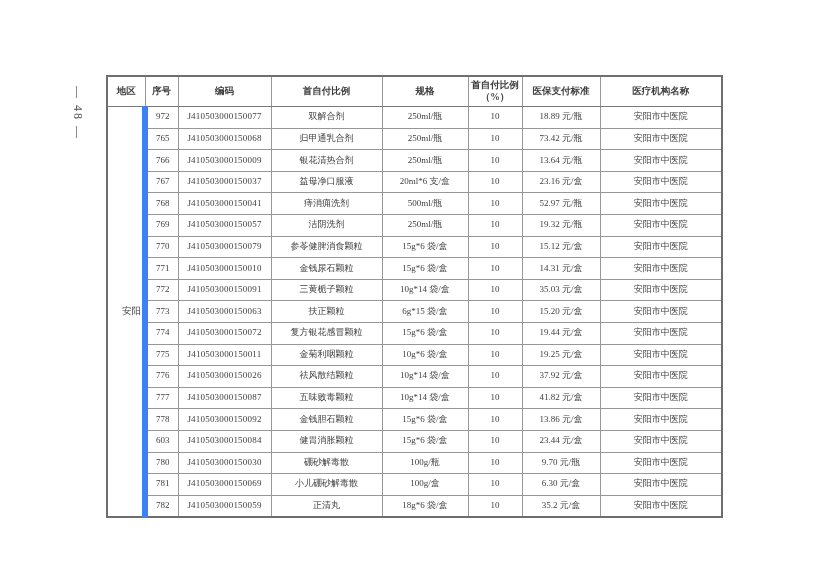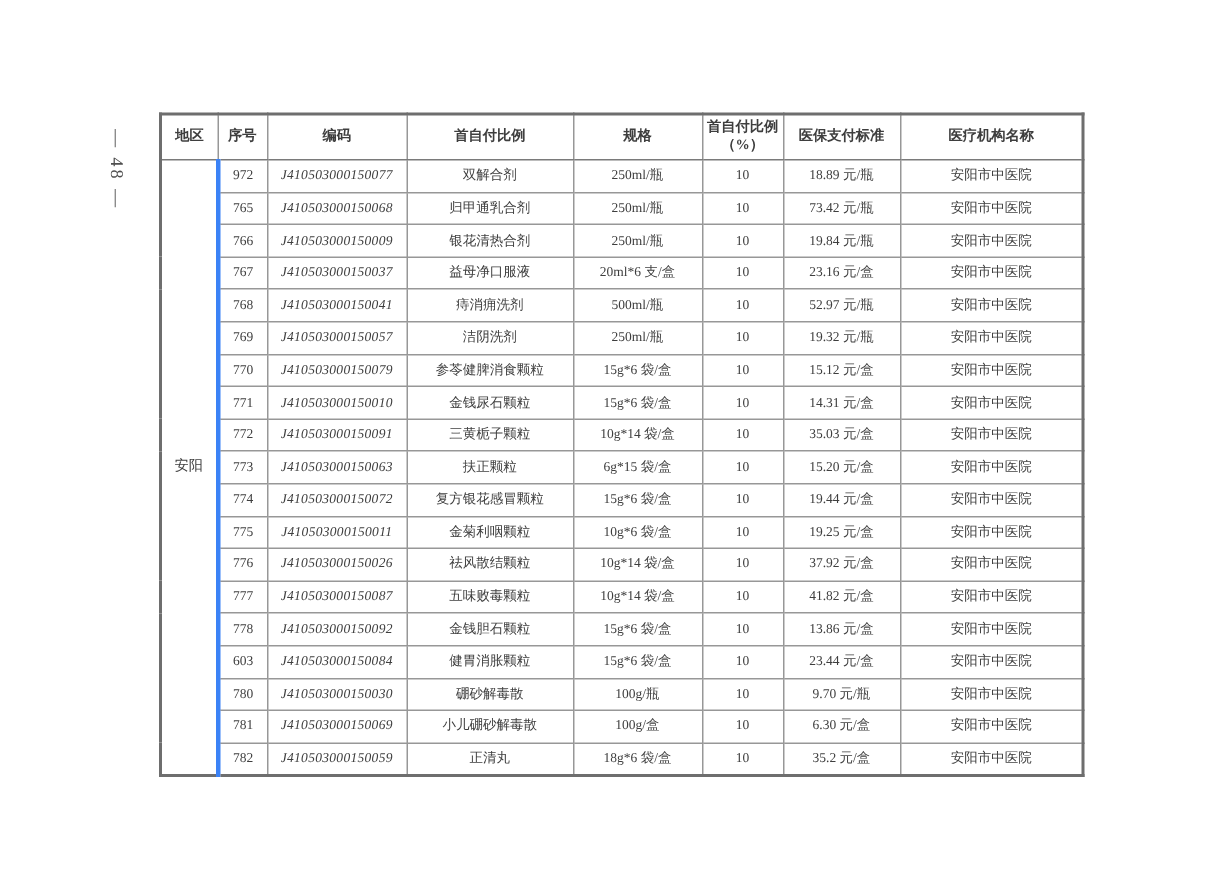--- a/index.html
+++ b/index.html
@@ -57,25 +57,25 @@
     border-bottom: 1.5px solid #7a7a7a;
   }
   .doc-table tbody td {
     height: 20.6px;
     font-size: 9px;
     line-height: 1.1;
     white-space: nowrap;
   }
   .doc-table td.region-cell {
     font-size: 9.5px;
-    border-right: 3px solid #3b82f6;
+    border-right: 6px solid #3b82f6;
+    text-align: right;
   }
   .doc-table td.code-cell {
     letter-spacing: 0.2px;
-    font-style: italic;
   }
 </style>
 </head>
 <body>
 
 <div class="page">
 
   <div class="page-marker">— 48 —</div>
 
   <table class="doc-table">
@@ -121,21 +121,21 @@
       <td class="ratio-cell">10</td>
       <td class="standard-cell">73.42 元/瓶</td>
       <td class="institution-cell">安阳市中医院</td>
     </tr>
         <tr>
       <td class="seq-cell">766</td>
       <td class="code-cell">J410503000150009</td>
       <td class="name-cell">银花清热合剂</td>
       <td class="spec-cell">250ml/瓶</td>
       <td class="ratio-cell">10</td>
-      <td class="standard-cell">19.84 元/瓶</td>
+      <td class="standard-cell">13.64 元/瓶</td>
       <td class="institution-cell">安阳市中医院</td>
     </tr>
         <tr>
       <td class="seq-cell">767</td>
       <td class="code-cell">J410503000150037</td>
       <td class="name-cell">益母净口服液</td>
       <td class="spec-cell">20ml*6 支/盒</td>
       <td class="ratio-cell">10</td>
       <td class="standard-cell">23.16 元/盒</td>
       <td class="institution-cell">安阳市中医院</td>

